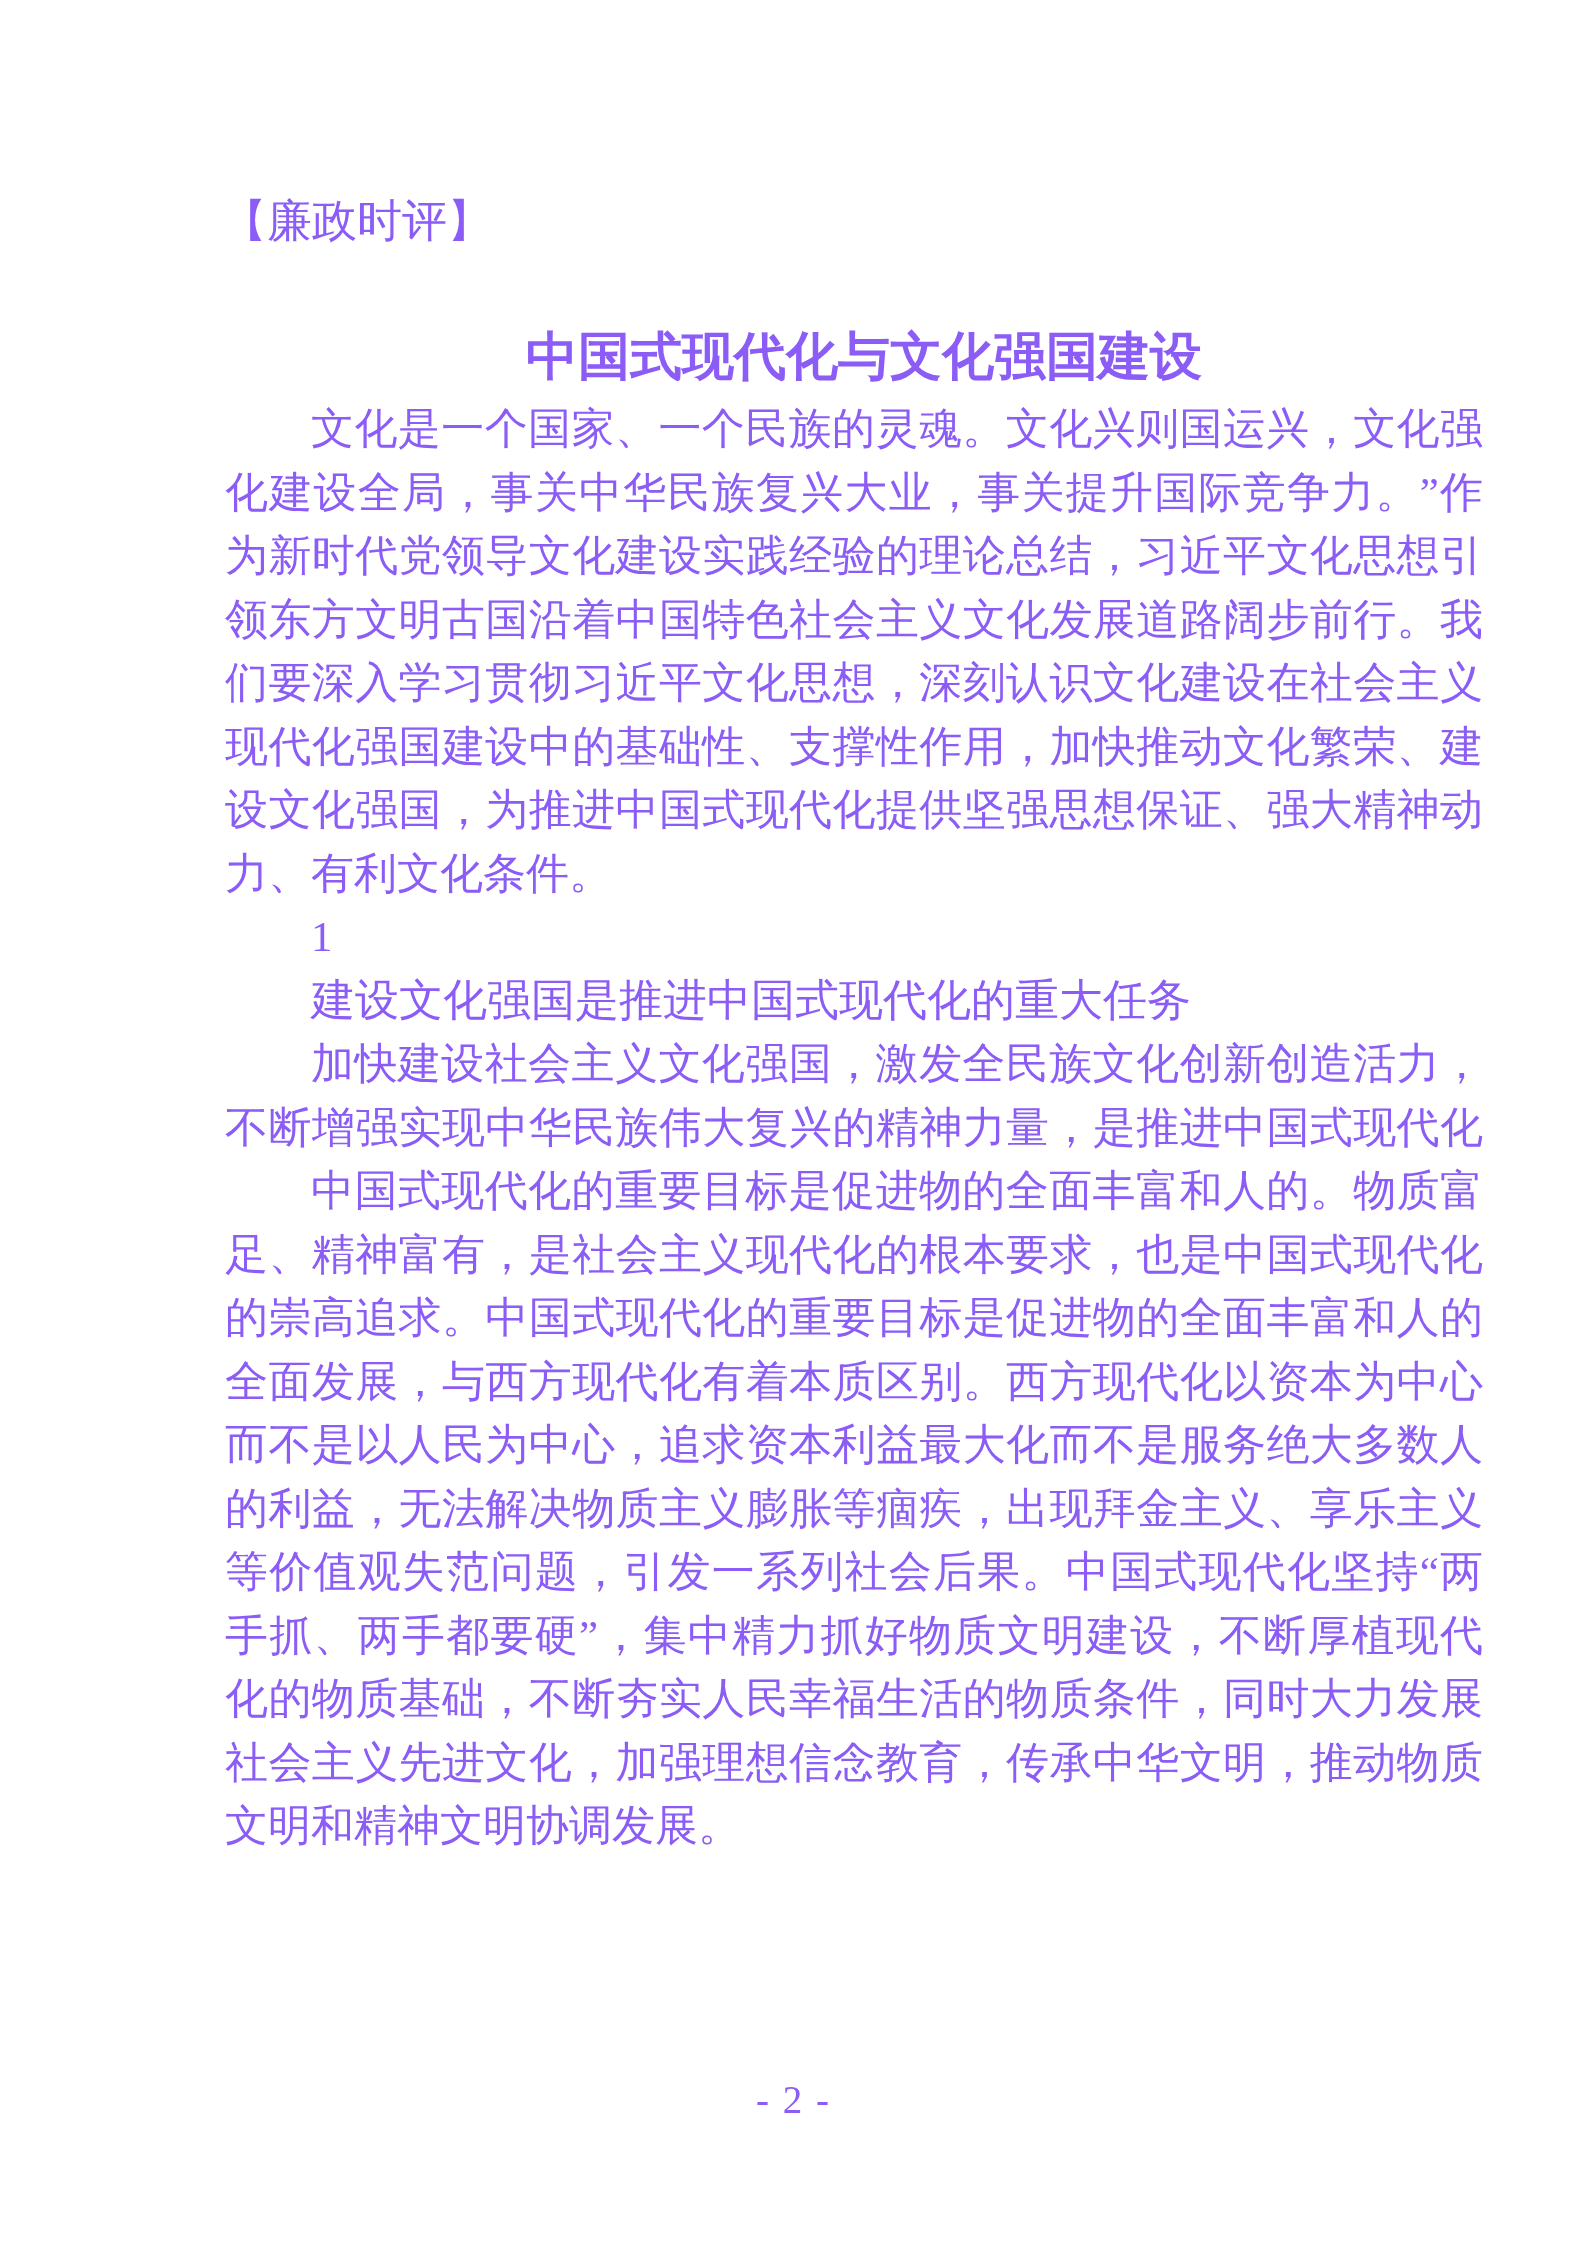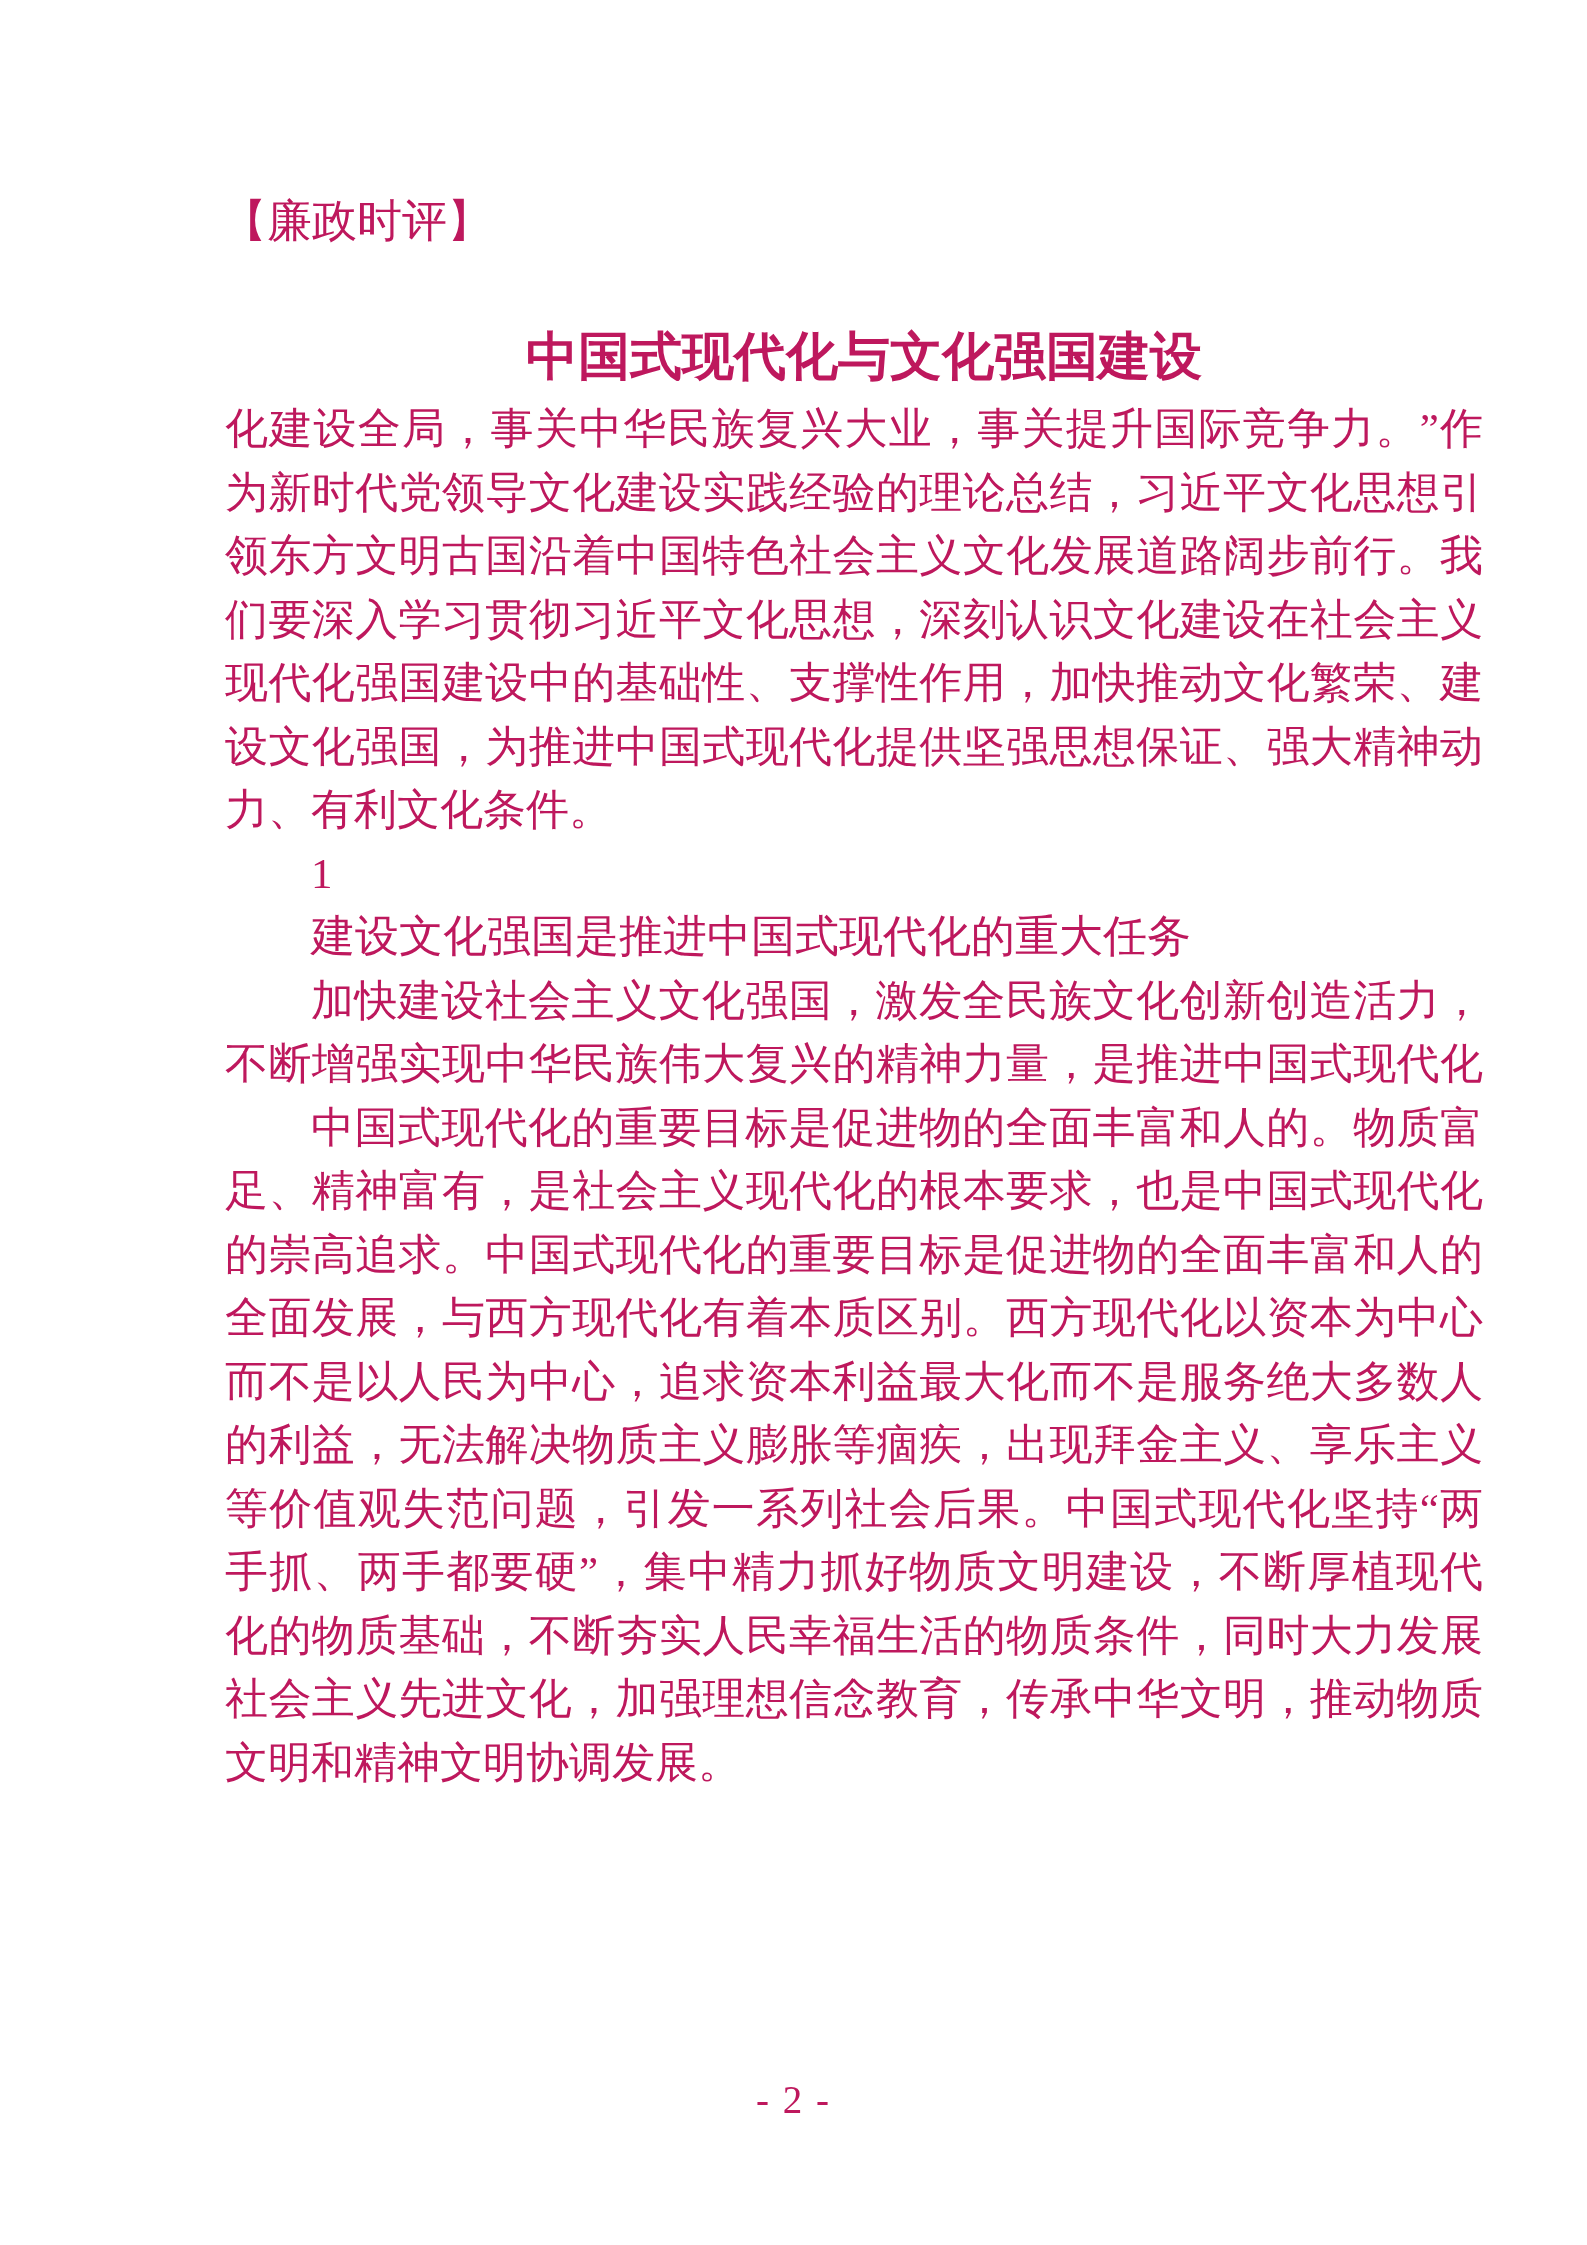--- a/index.html
+++ b/index.html
@@ -5,21 +5,21 @@
   html, body {
     margin: 0;
     padding: 0;
     background: #ffffff;
   }
   .page {
     position: relative;
     width: 1587px;
     height: 2245px;
     background: #ffffff;
-    color: #be185d;
+    color: #8b5cf6;
     font-family: "Liberation Serif", "DejaVu Serif", serif;
     overflow: hidden;
   }
   .category {
     position: absolute;
     left: 222px;
     top: 196px;
     font-size: 45px;
     line-height: 1.15;
     white-space: nowrap;
@@ -86,20 +86,21 @@
 
 <div class="page">
 
   <div class="category">【廉政时评】</div>
 
   <h1 class="title">中国式现代化与文化强国建设</h1>
 
   <div class="body-col">
 
     <div class="para">
+        <div class="line first">文化是一个国家、一个民族的灵魂。文化兴则国运兴，文化强</div>
         <div class="line">化建设全局，事关中华民族复兴大业，事关提升国际竞争力。”作</div>
         <div class="line">为新时代党领导文化建设实践经验的理论总结，习近平文化思想引</div>
         <div class="line">领东方文明古国沿着中国特色社会主义文化发展道路阔步前行。我</div>
         <div class="line">们要深入学习贯彻习近平文化思想，深刻认识文化建设在社会主义</div>
         <div class="line">现代化强国建设中的基础性、支撑性作用，加快推动文化繁荣、建</div>
         <div class="line">设文化强国，为推进中国式现代化提供坚强思想保证、强大精神动</div>
         <div class="line last">力、有利文化条件。</div>
       </div>
 
     <div class="numline">1</div>

